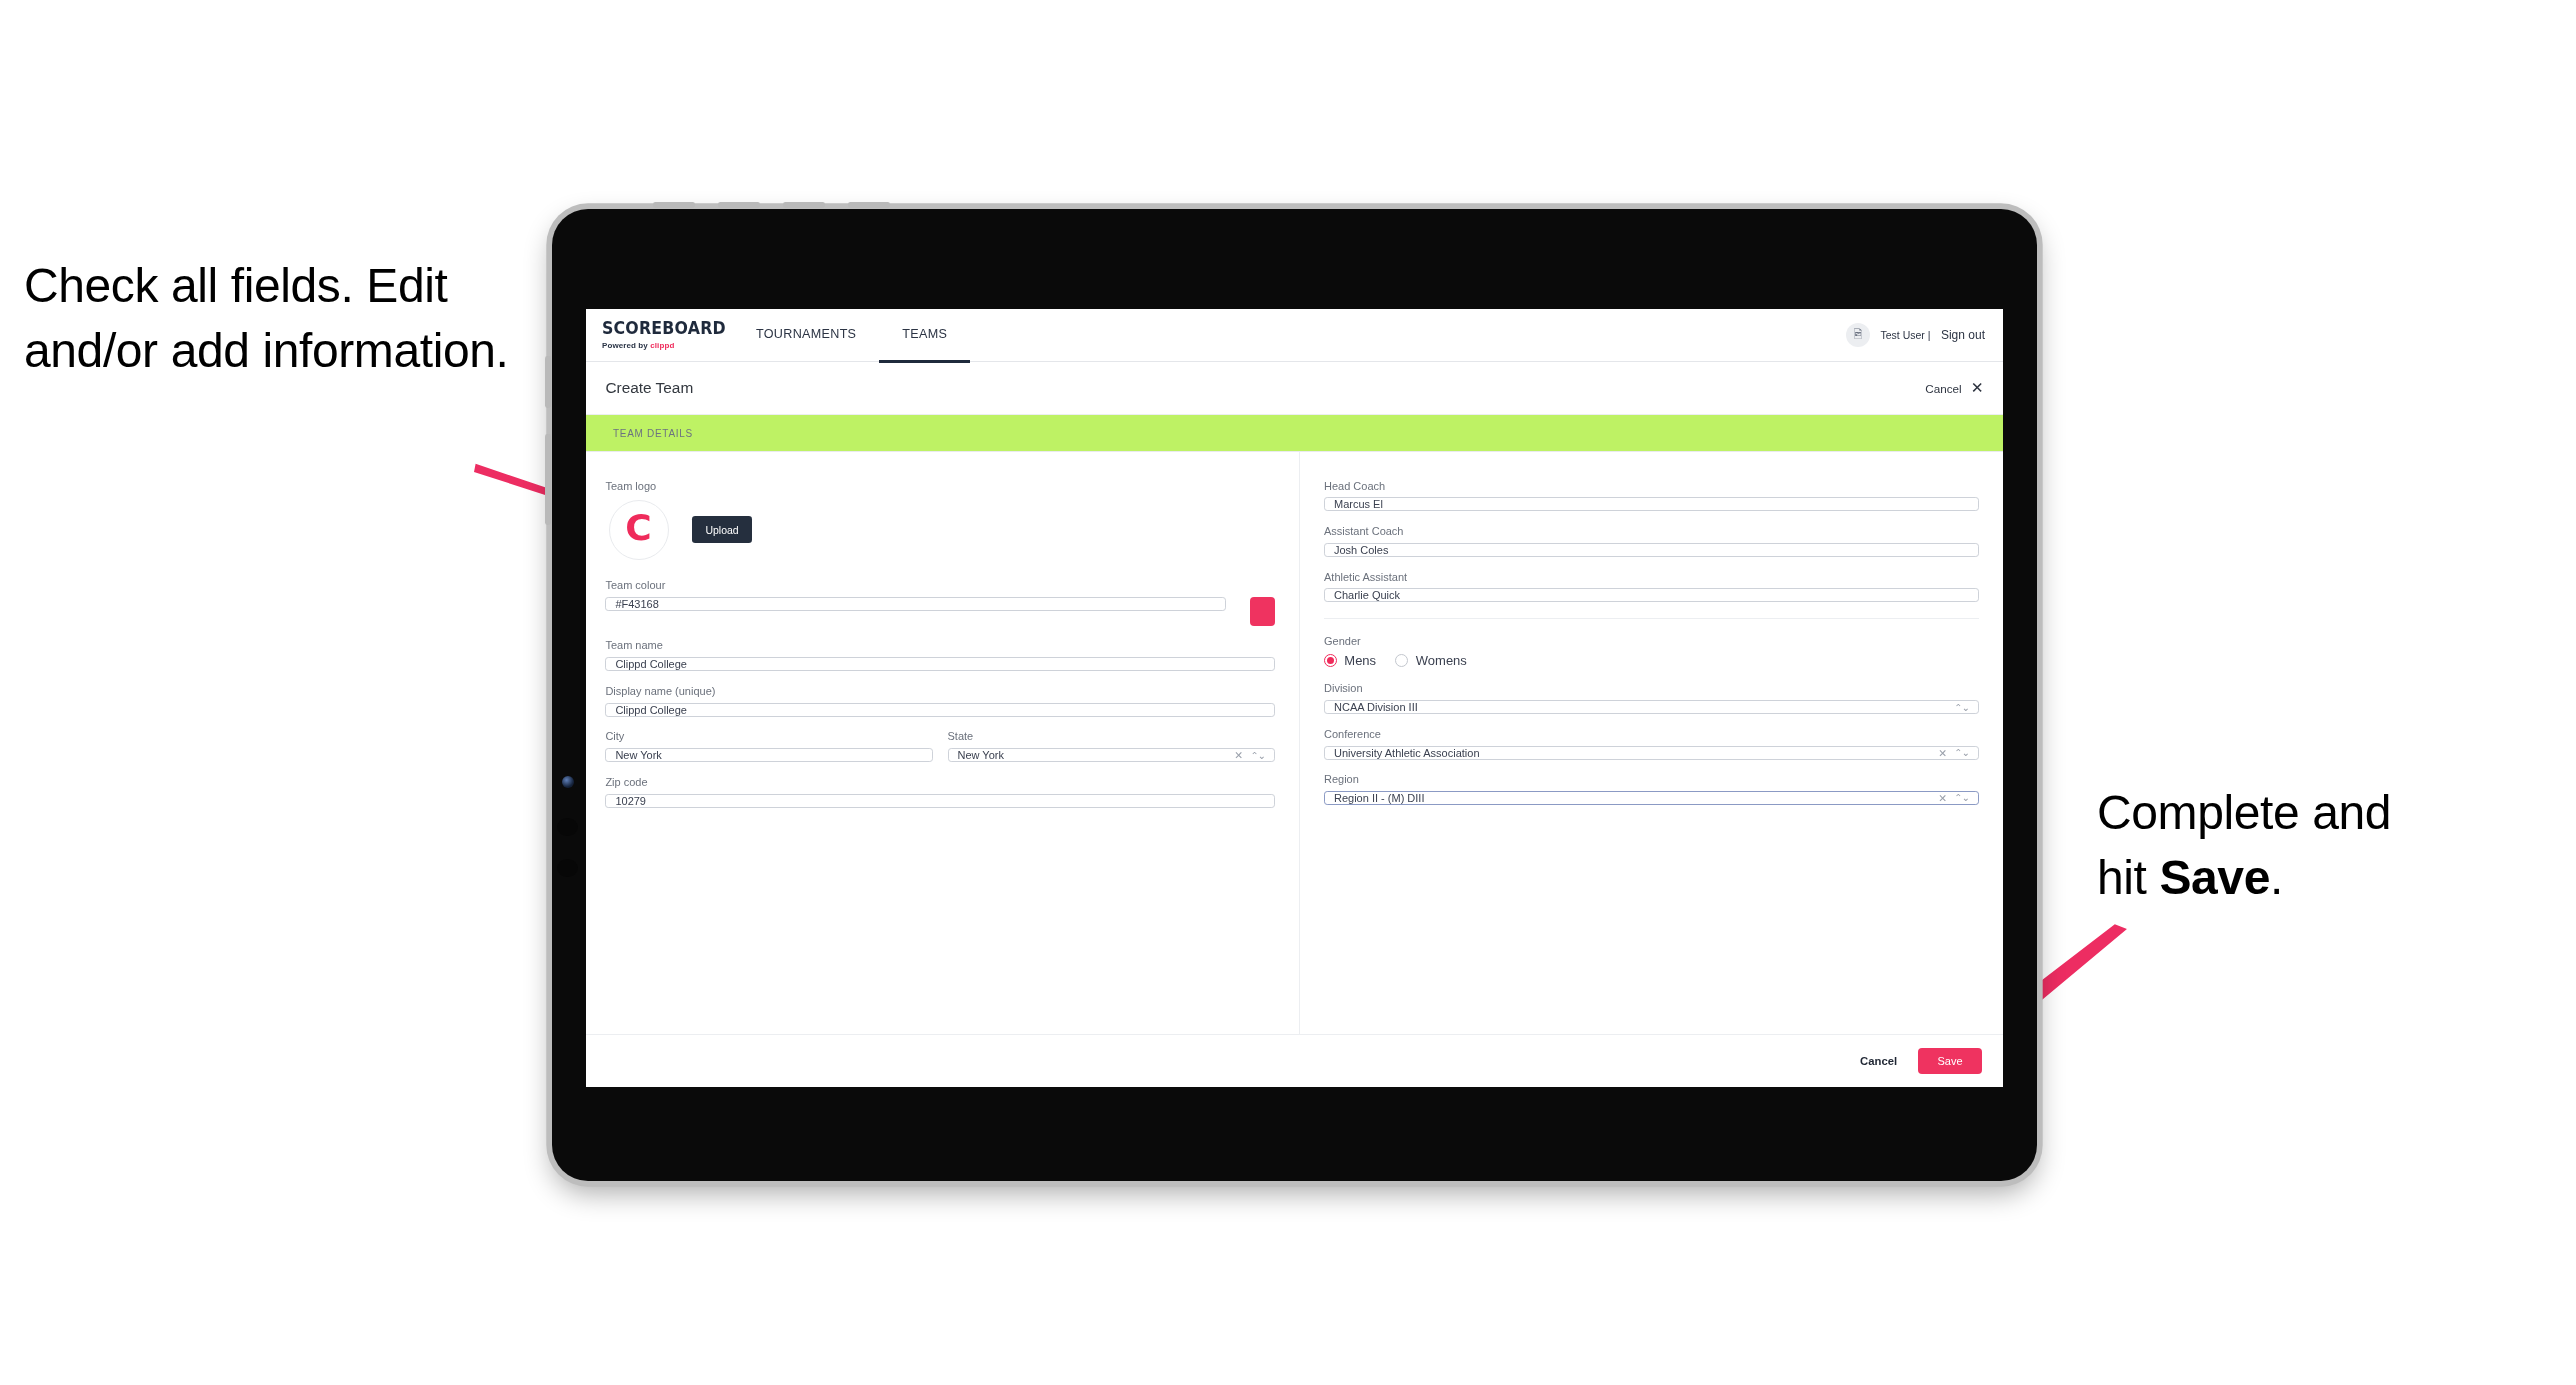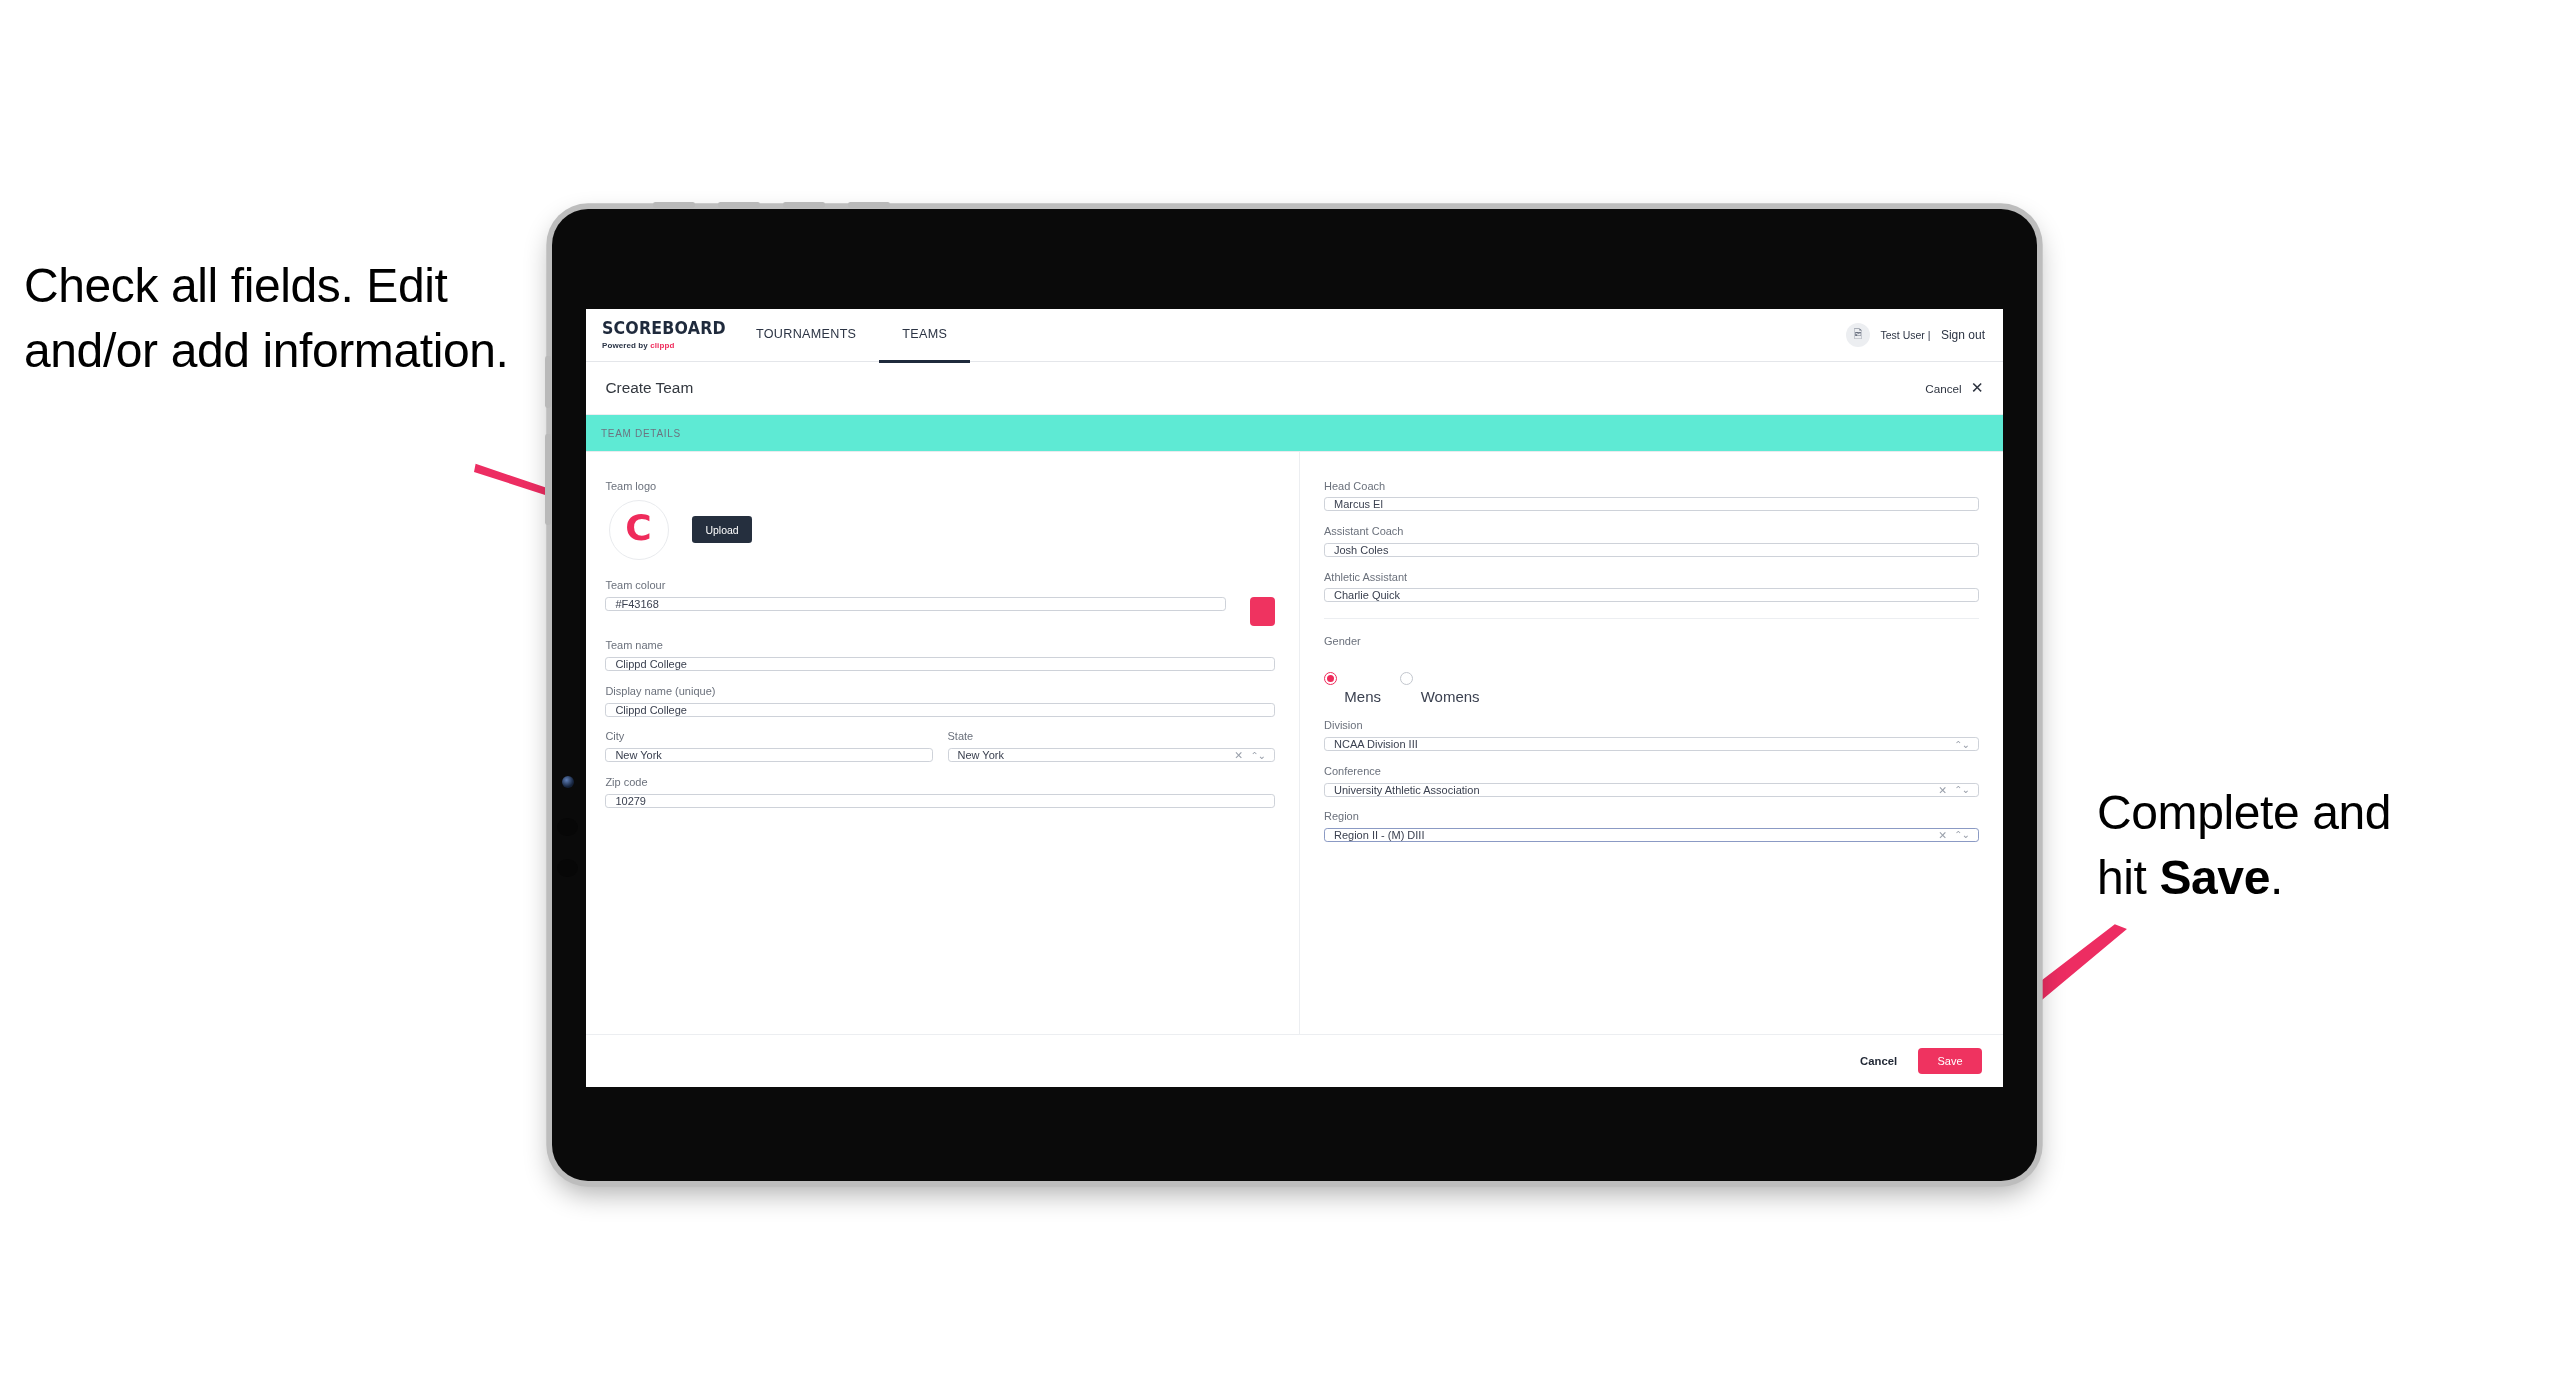--- a/index.html
+++ b/index.html
@@ -125,22 +125,22 @@
   #cancel-top {
     margin-left: auto; display: flex; align-items: center; gap: 9px;
     font-size: 11.7px; color: #2e3440; cursor: pointer;
   }
   #cancel-top .xmark { font-size: 15.4px; line-height: 1; color:#2e3440; }
 
   
   #section-strip {
     height: 37px; flex: none;
     display: flex; align-items: center;
-    padding-left: 15px;
-    background: #5eead4;
+    padding-left: 27px;
+    background: #bef264;
     border-bottom: 0.8px solid #e9ebee;
     font-size: 10px; letter-spacing: 0.7px; color: #6c7380;
   }
 
   
   #form-body { flex: 1; display: flex; min-height: 0; background:#fff; }
   #col-left  { width: 713px; flex: none; padding: 27.6px 24px 0 19.4px; }
   #col-right { flex: 1; padding: 27.6px 24px 0 24px; border-left: 0.8px solid #eceef1; }
 
   .fld { margin-bottom: 13.8px; }
@@ -195,21 +195,21 @@
   .radio-opt { display: flex; align-items: center; gap: 7.3px; cursor: pointer; }
   .radio {
     width: 13px; height: 13px; border-radius: 50%;
     border: 1.2px solid #c3c7ce; background: #fff;
     display:flex; align-items:center; justify-content:center; flex:none;
   }
   .radio.on { border-color: #ef2b5b; }
   .radio.on::after {
     content:''; width: 7.3px; height: 7.3px; border-radius: 50%; background: #ef2b5b;
   }
-  .radio-lbl { font-size: 15px; color: #3b4150; margin-top: 35px; }
+  .radio-lbl { font-size: 13px; color: #3b4150; }
 
   .gap-divider { height: 0.8px; background: #eceef1; margin: 16px 0 16px 0; }
 
   
   #form-footer {
     height: 53px; flex: none;
     border-top: 0.8px solid #eceef1;
     display: flex; align-items: center; justify-content: flex-end;
     gap: 21px; padding-right: 21px; background:#fff;
   }

